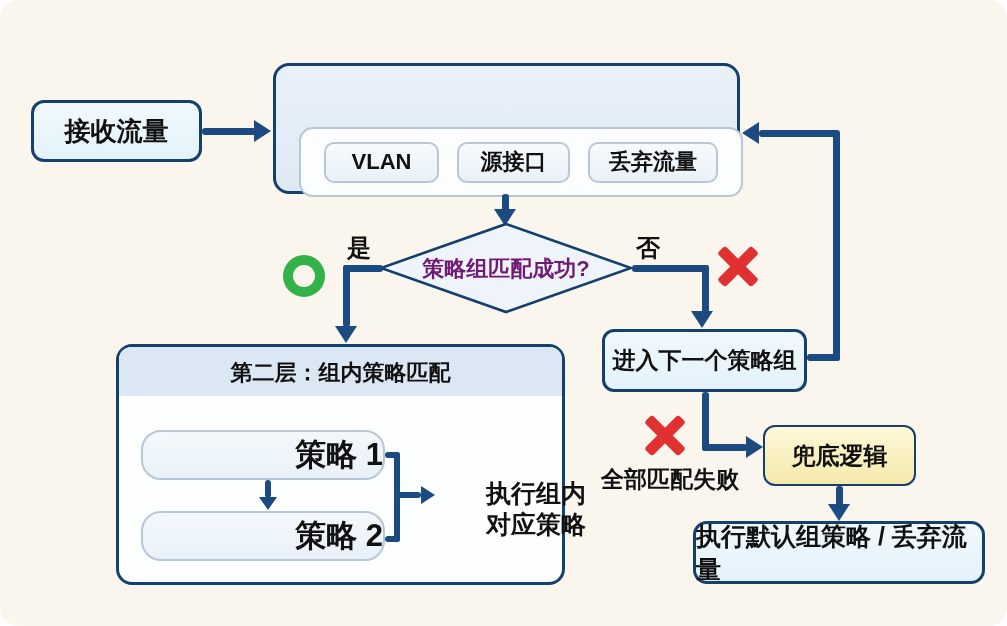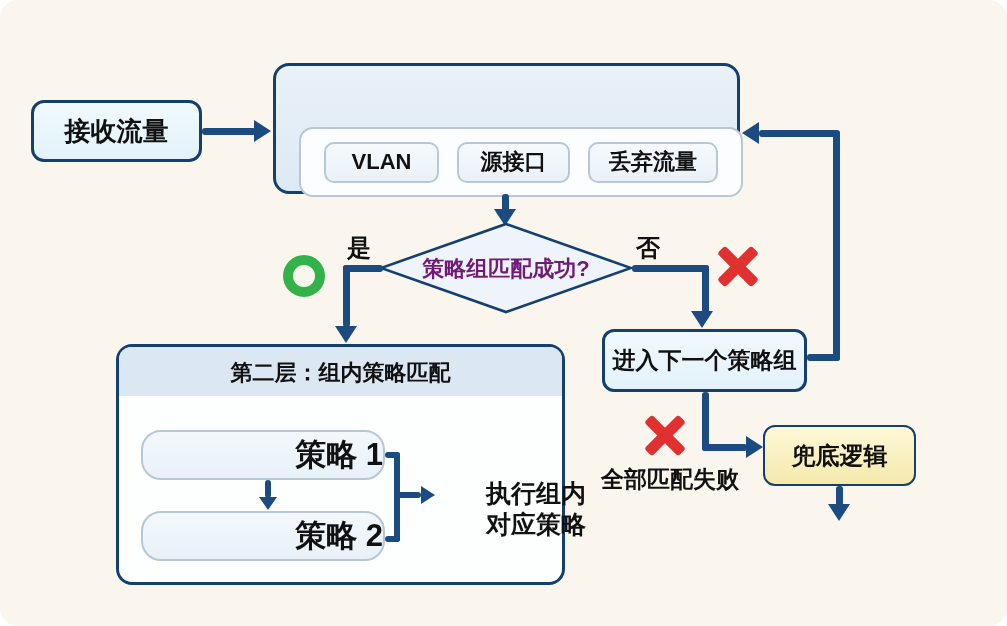--- a/index.html
+++ b/index.html
@@ -164,14 +164,17 @@
   </div>
   <div class="lbl" style="left:588px;top:464px;width:164px;font-size:23px;">全部匹配失败</div>
 
   <div class="box yellow" style="left:763px;top:425px;width:153px;height:61px;font-size:24px;border-radius:12px;">
     <span>兜底逻辑</span>
   </div>
 
   <div class="line rad" style="left:836px;top:486px;width:7px;height:20px;"></div>
   <div class="head head-down" style="left:828px;top:504px;"></div>
 
+  <div class="box" style="left:693px;top:521px;width:292px;height:63px;font-size:25px;border-radius:14px;">
+    <span>执行默认组策略 / 丢弃流量</span>
+  </div>
 
 </div>
 
 </body></html>

